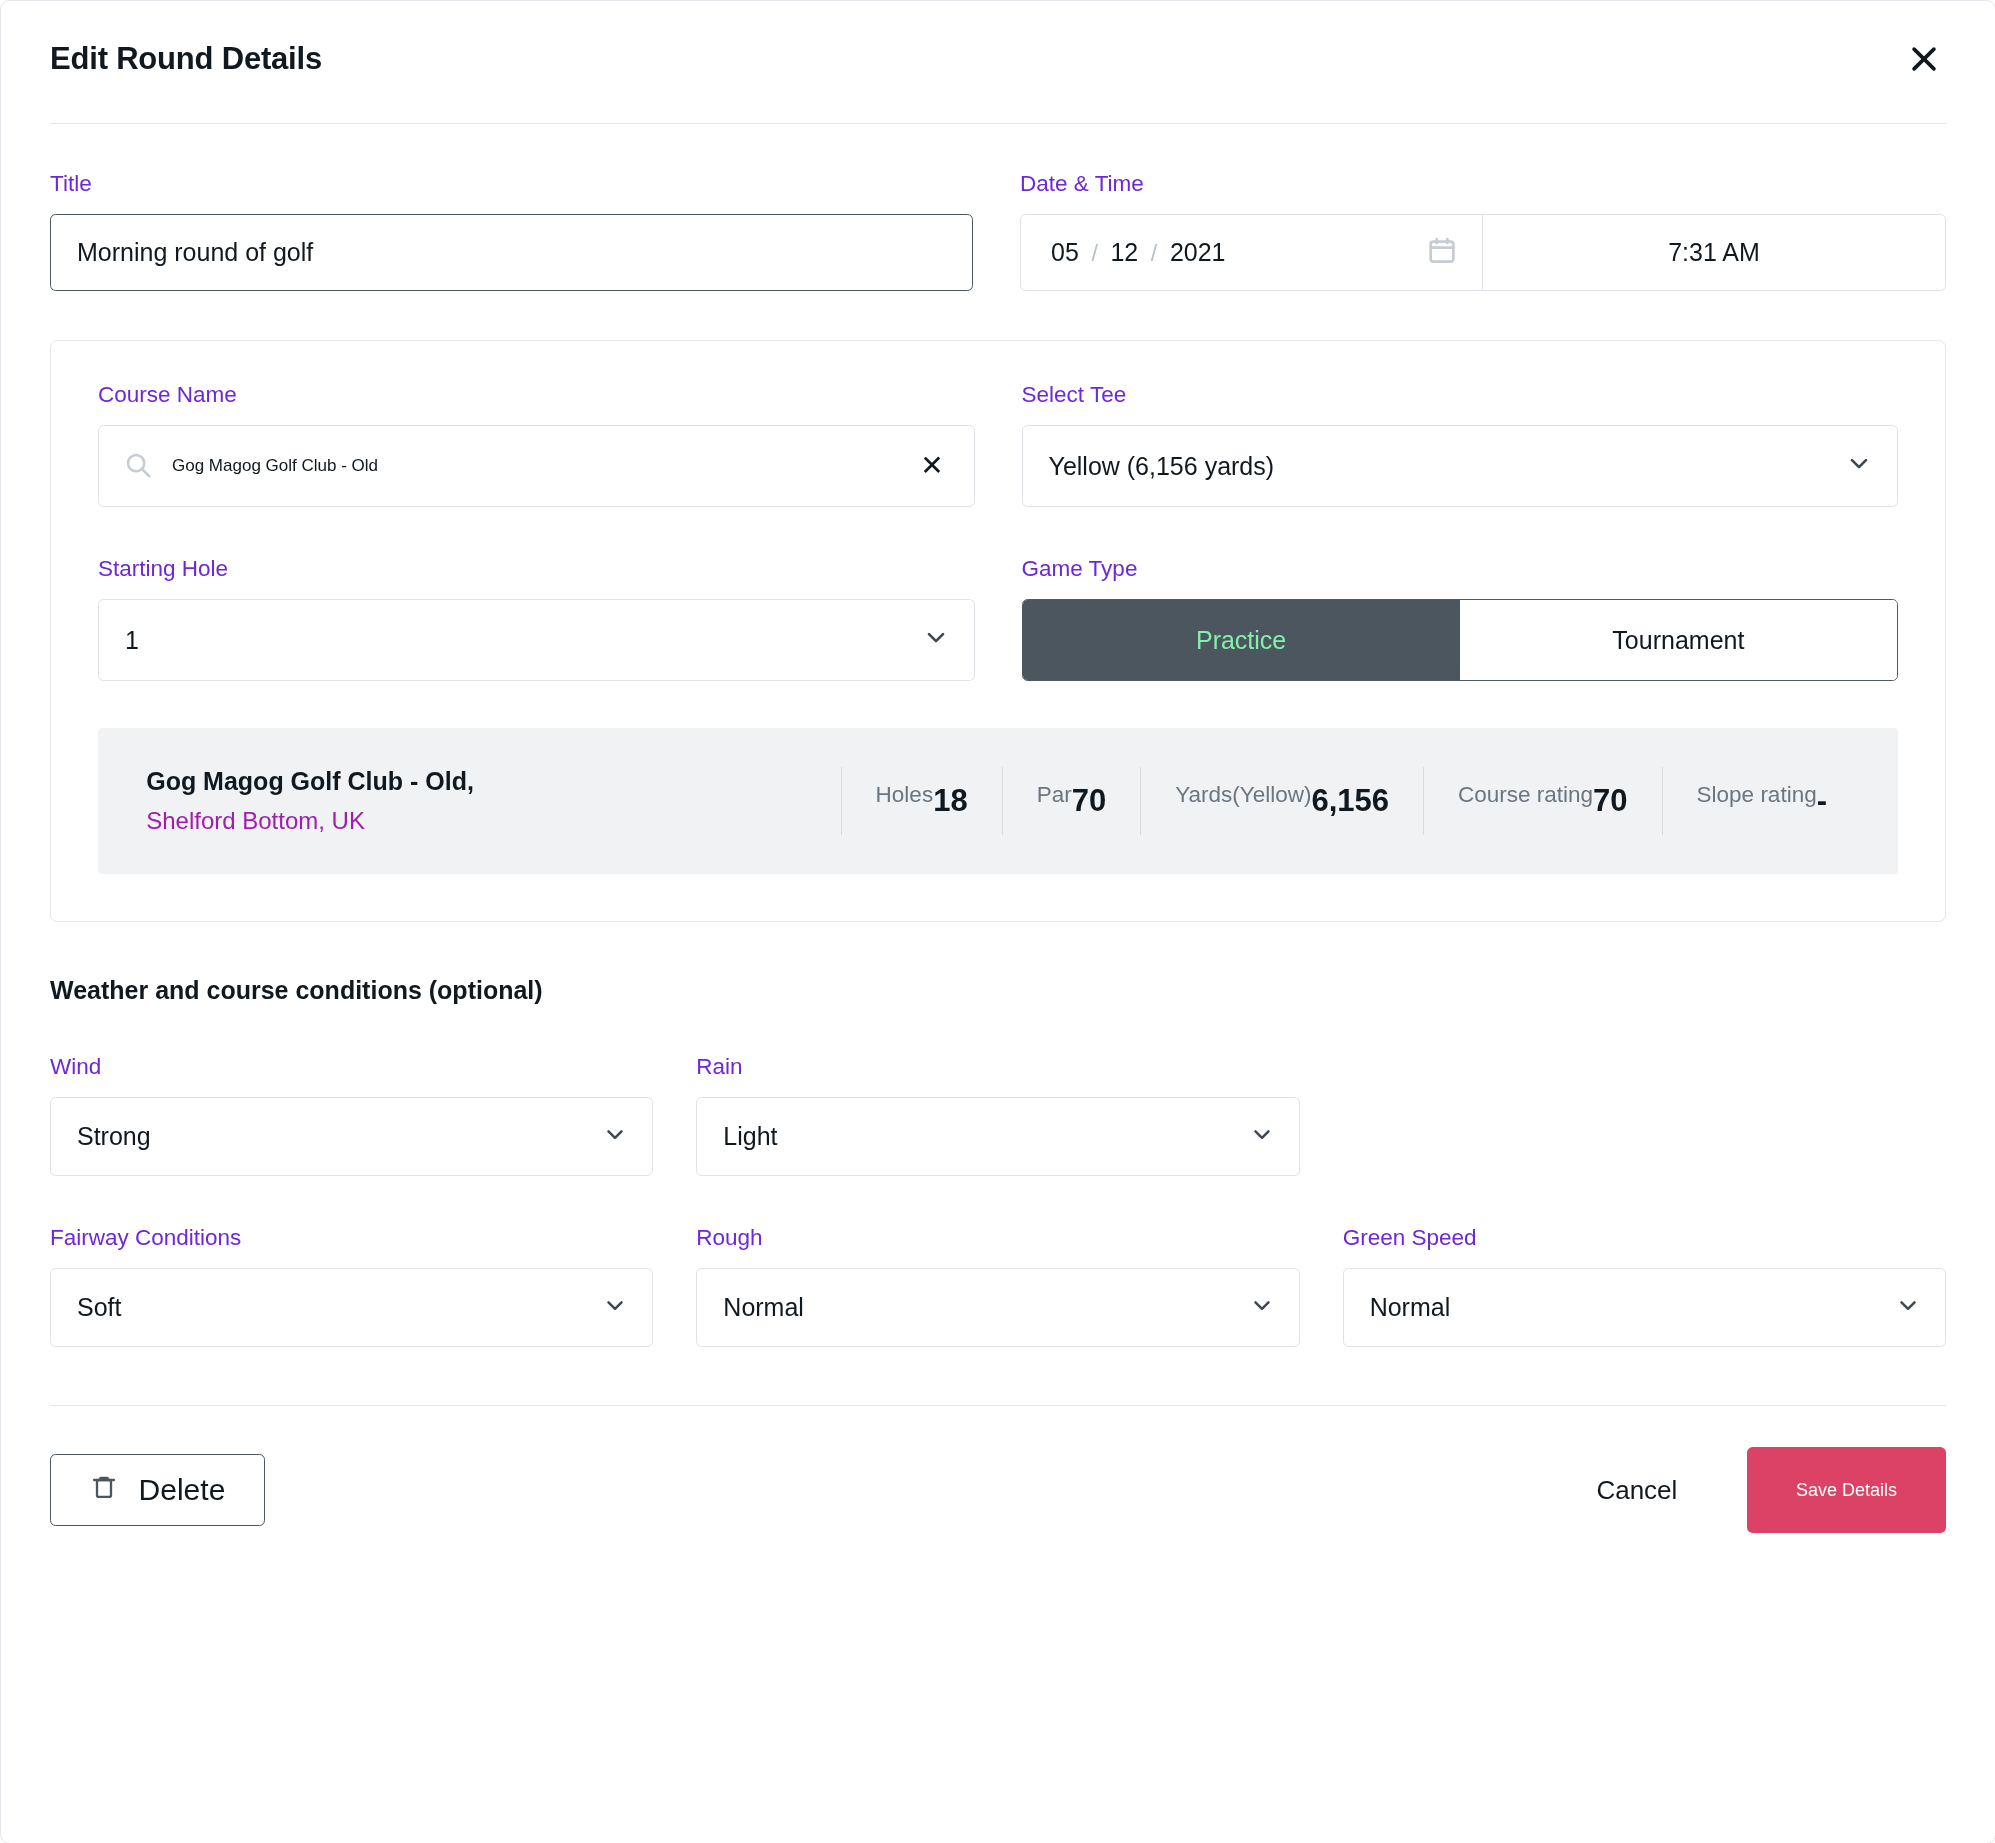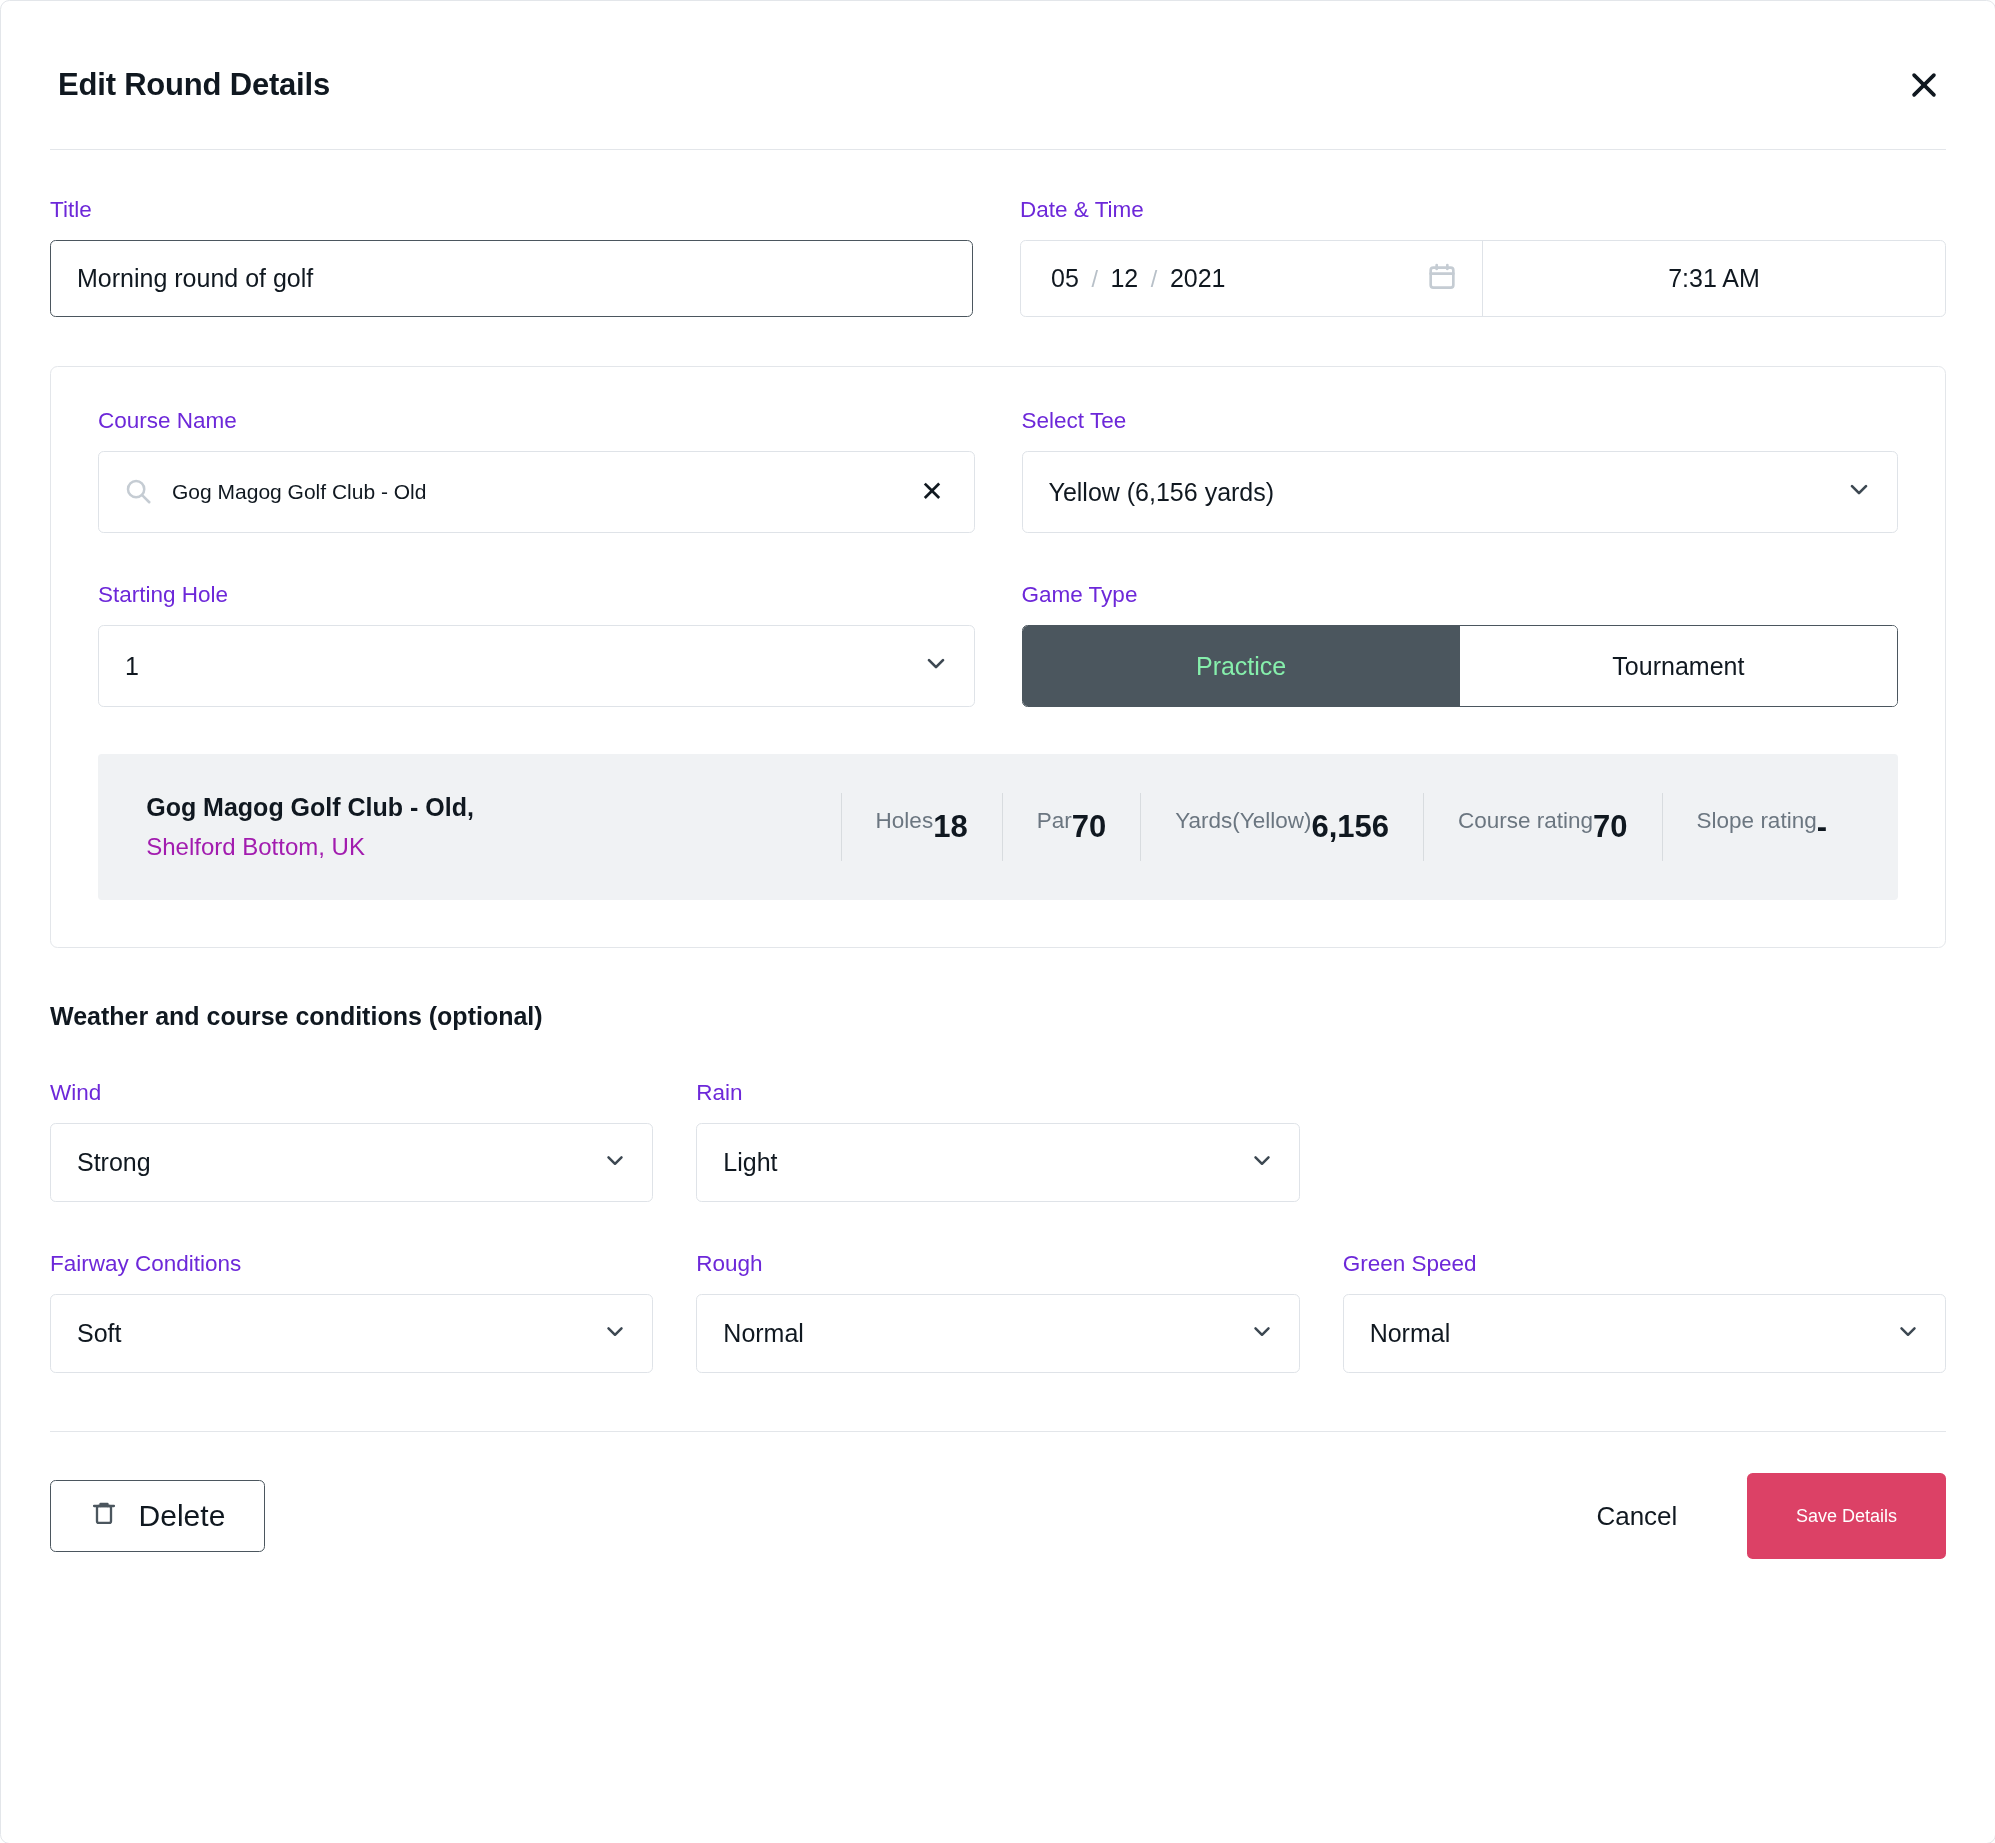--- a/index.html
+++ b/index.html
@@ -21,22 +21,21 @@
     border-radius: 9.4px;
     padding: 0 49px;
     overflow: hidden;
   }
 
   
   .modal-header {
     display: flex;
     align-items: flex-start;
     justify-content: space-between;
-    padding-top: 66px;
-    margin-left: 8px;
+    padding-top: 40px;
   }
   .modal-title {
     font-size: 31px;
     font-weight: bold;
     color: #101820;
     letter-spacing: -0.2px;
   }
   .close-btn {
     width: 51px;
     height: 51px;
@@ -150,21 +149,21 @@
     height: 82px;
     border: 0.9px solid #dfe3e8;
     border-radius: 5.6px;
     display: flex;
     align-items: center;
     padding: 0 26px 0 24px;
     gap: 19px;
   }
   .search-input .value {
     flex: 1;
-    font-size: 21px;
+    font-size: 17px;
     color: #101820;
   }
   .clear-x {
     font-size: 28px;
     color: #101820;
     cursor: pointer;
     line-height: 1;
     padding: 0 3.7px;
   }
 

